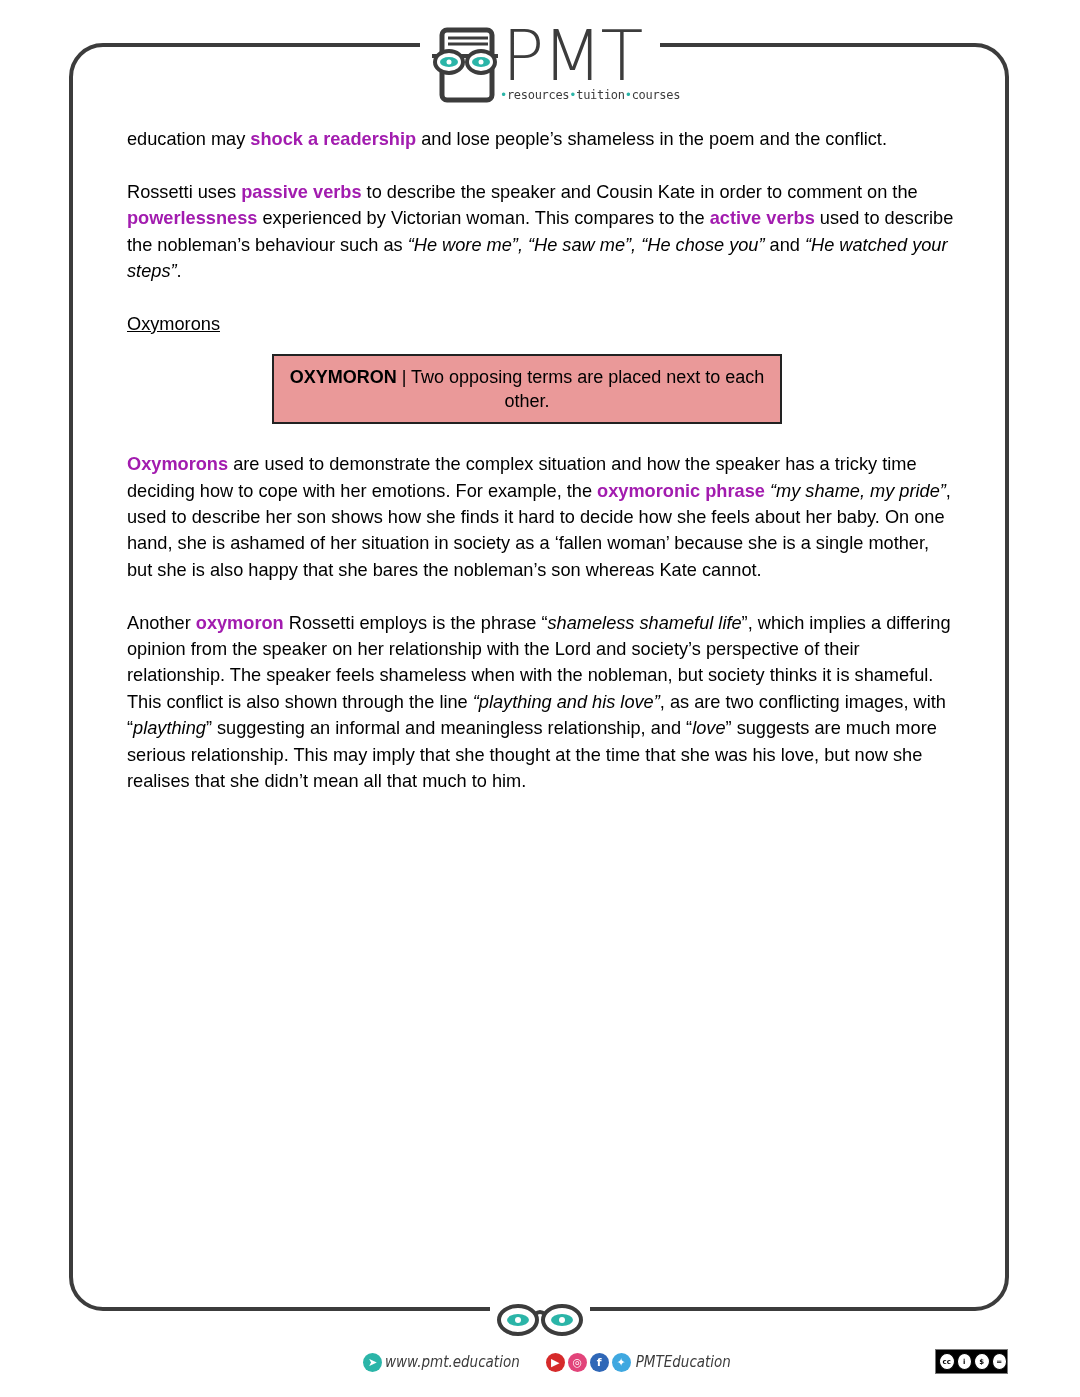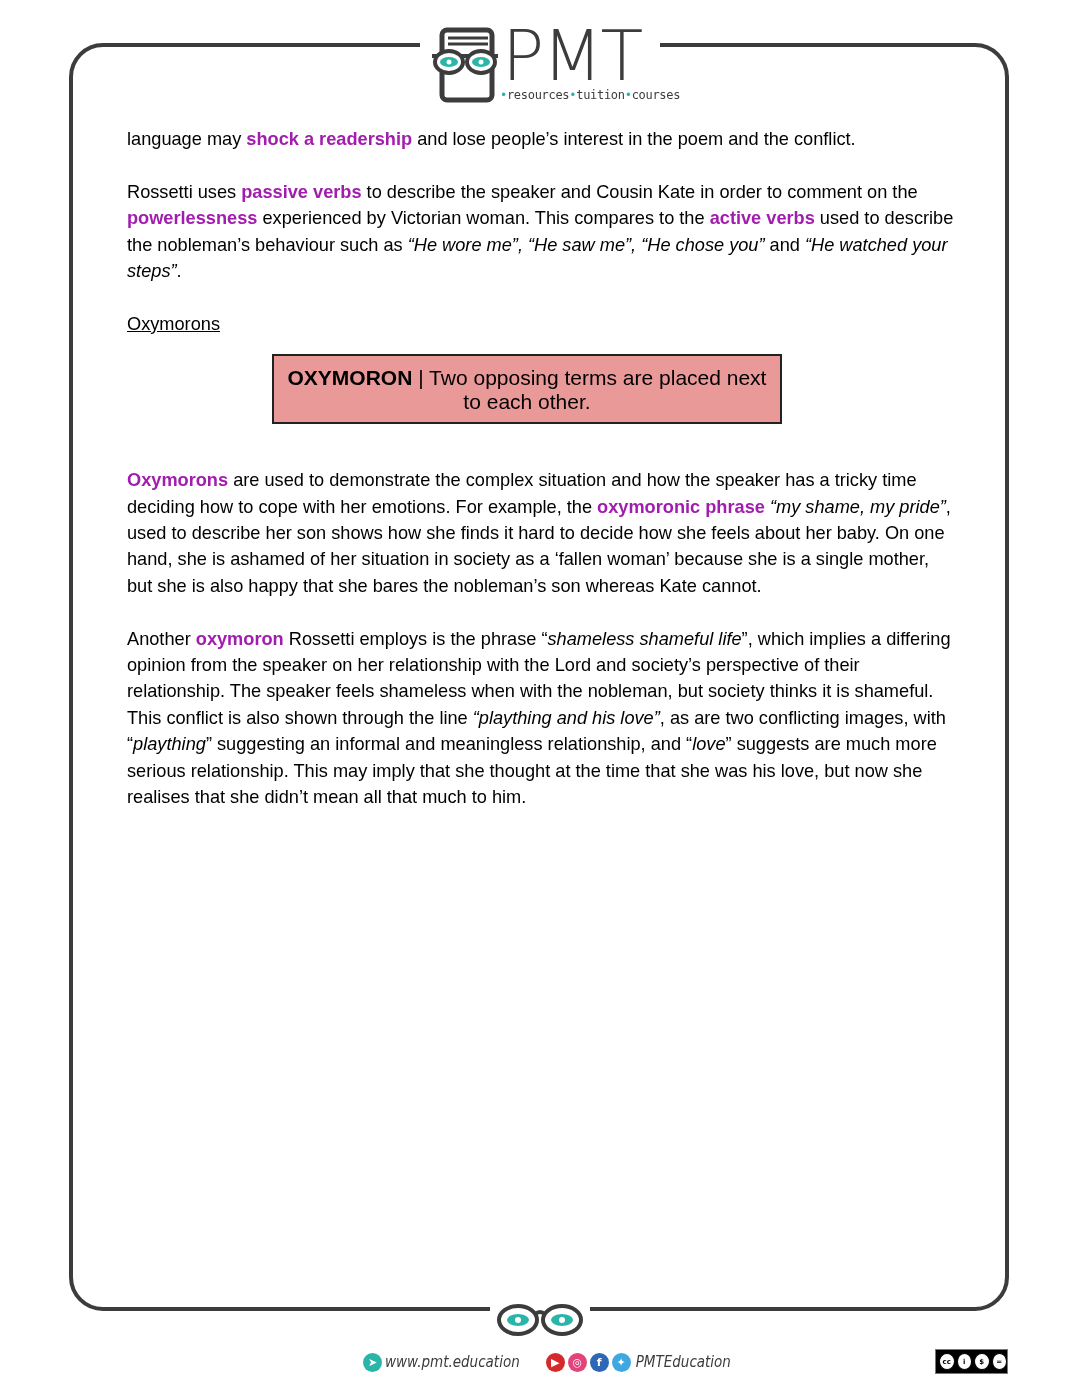--- a/index.html
+++ b/index.html
@@ -14,23 +14,23 @@
   .logo-tag { position: absolute; left: 70px; top: 64px; font-family: "DejaVu Sans Mono", monospace;
               font-size: 12px; color: #3c3c3c; white-space: nowrap; letter-spacing: -0.3px; }
   .logo-tag .dot { color: #2bb5a8; }
   .content { position: absolute; left: 127px; top: 126px; width: 830px;
              font-size: 18.2px; line-height: 26.4px; }
   .content p { margin: 0; }
   .gap { height: 26.4px; }
   .hl { color: #a21caf; font-weight: bold; }
   .q { font-weight: normal; font-style: italic; }
   .heading { text-decoration: underline; }
-  .defbox { margin: 17px auto 16px auto; width: 510px; box-sizing: border-box; border: 2px solid #222;
+  .defbox { margin: 17px auto 0 auto; width: 510px; box-sizing: border-box; border: 2px solid #222;
             background: #ea9999; text-align: center; padding: 10px 12px 9px 12px;
-            line-height: 23.5px; font-size: 21px; position: relative; left: -15px; }
+            line-height: 23.5px; font-size: 18px; position: relative; left: -15px; }
   .defbox b { font-weight: bold; }
   .footer-glasses { position: absolute; left: 490px; top: 1298px; width: 100px; height: 40px; background: #fff; }
   .footer { position: absolute; top: 1350px; left: 363px; height: 24px; display: flex; align-items: center;
             font-family: "DejaVu Sans Condensed", "DejaVu Sans", sans-serif; font-size: 15px; color: #3c3c3c; }
   .ficon { width: 19px; height: 19px; border-radius: 50%; display: inline-flex; align-items: center;
            justify-content: center; color: #fff; font-size: 11px; font-weight: bold; margin-right: 3px;
            font-family: "DejaVu Sans", sans-serif; }
   .cc { position: absolute; left: 935px; top: 1349px; width: 73px; height: 25px; background: #000;
         border: 1px solid #777; box-sizing: border-box; display: flex; align-items: center; padding-left: 3px; gap: 2px; }
   .cc .c { width: 17px; height: 17px; border-radius: 50%; background: #fff; border: 1.5px solid #000;
@@ -56,21 +56,21 @@
     <circle cx="19" cy="38" r="2.5" fill="#fff"></circle>
     <circle cx="51" cy="38" r="2.5" fill="#fff"></circle>
   </svg>
   <div class="logo-text">PMT</div>
   <div class="logo-tag">
     <span class="dot">•</span><span>resources</span><span class="dot">•</span><span>tuition</span><span class="dot">•</span><span>courses</span>
   </div>
 </div>
 
 <div class="content">
-  <p><span>language may </span><span class="hl">shock a readership</span><span> and lose people’s interest in the poem and the conflict.</span></p>
+  <p><span>education may </span><span class="hl">shock a readership</span><span> and lose people’s shameless in the poem and the conflict.</span></p>
   <div class="gap"></div>
 
   <p><span>Rossetti uses </span><span class="hl">passive verbs</span><span> to describe the speaker and Cousin Kate in order to comment on the </span><span class="hl">powerlessness</span><span> experienced by Victorian woman. This compares to the </span><span class="hl">active verbs</span><span> used to describe the nobleman’s behaviour such as </span><span class="q">“He wore me”, “He saw me”, “He chose you”</span><span> and </span><span class="q">“He watched your steps”</span><span>.</span></p>
   <div class="gap"></div>
 
   <p class="heading">Oxymorons</p>
 
   <div class="defbox"><b>OXYMORON</b><span> | Two opposing terms are placed next to each other.</span></div>
 
   <div style="height:27px"></div>

